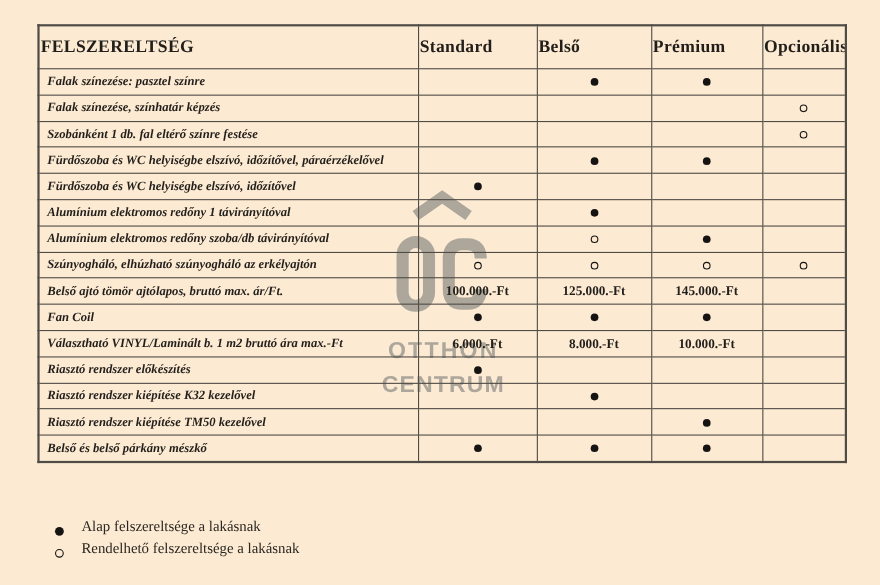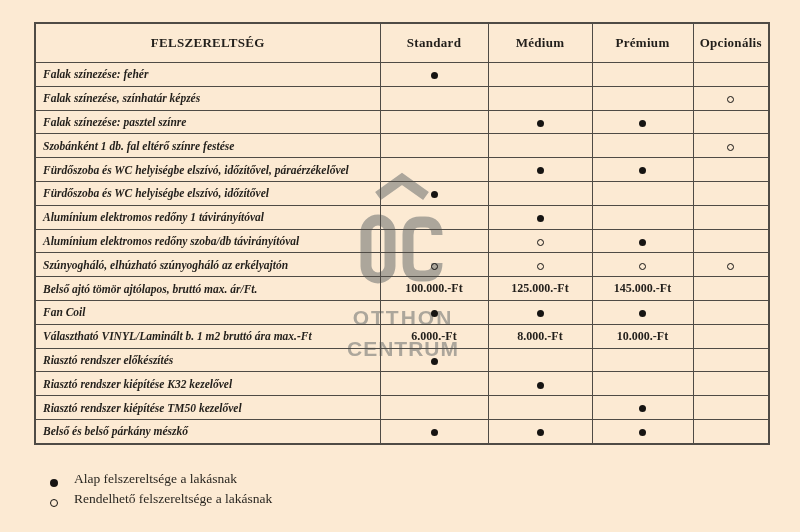--- a/index.html
+++ b/index.html
@@ -24,22 +24,22 @@
   }
 
   table.features{
     position:absolute;left:34px;top:22px;width:734px;
     border-collapse:collapse;table-layout:fixed;
     background:transparent;z-index:1;
     border:2px solid var(--border);
   }
   th,td{border:1px solid var(--border);overflow:hidden;}
   thead th{
-    height:36px;font-weight:bold;font-size:13px;
-    text-align:center;vertical-align:middle;letter-spacing:.3px;
+    height:36px;font-weight:bold;font-size:16px;
+    text-align:left;vertical-align:middle;letter-spacing:.3px;
   }
   tbody td{height:20.8px;vertical-align:middle;}
   td.label{
     font-style:italic;font-weight:bold;font-size:11.5px;
     padding:0 0 0 7px;white-space:nowrap;
   }
   td.cell{text-align:center;}
   td.price{font-weight:bold;font-size:12px;font-style:normal;}
   .mk{display:inline-block;border-radius:50%;vertical-align:middle;}
   .mk.filled{width:7px;height:7px;background:#161412;}
@@ -81,46 +81,39 @@
       <col style="width:345px">
         <col style="width:108px">
         <col style="width:104px">
         <col style="width:101px">
         <col style="width:76px">
     </colgroup>
     <thead>
       <tr>
         <th>FELSZERELTSÉG</th>
         <th>Standard</th>
-        <th>Médium</th>
+        <th>Belső</th>
         <th>Prémium</th>
         <th>Opcionális</th>
       </tr>
     </thead>
     <tbody id="rows">
         <tr>
-          <td class="label">Falak színezése: fehér</td>
-          <td class="cell"><span class="mk filled"></span></td>
-          <td class="cell"></td>
-          <td class="cell"></td>
+          <td class="label">Falak színezése: pasztel színre</td>
+          <td class="cell"></td>
+          <td class="cell"><span class="mk filled"></span></td>
+          <td class="cell"><span class="mk filled"></span></td>
           <td class="cell"></td>
         </tr>
         <tr>
           <td class="label">Falak színezése, színhatár képzés</td>
           <td class="cell"></td>
           <td class="cell"></td>
           <td class="cell"></td>
           <td class="cell"><span class="mk open"></span></td>
-        </tr>
-        <tr>
-          <td class="label">Falak színezése: pasztel színre</td>
-          <td class="cell"></td>
-          <td class="cell"><span class="mk filled"></span></td>
-          <td class="cell"><span class="mk filled"></span></td>
-          <td class="cell"></td>
         </tr>
         <tr>
           <td class="label">Szobánként 1 db. fal eltérő színre festése</td>
           <td class="cell"></td>
           <td class="cell"></td>
           <td class="cell"></td>
           <td class="cell"><span class="mk open"></span></td>
         </tr>
         <tr>
           <td class="label">Fürdőszoba és WC helyiségbe elszívó, időzítővel, páraérzékelővel</td>

